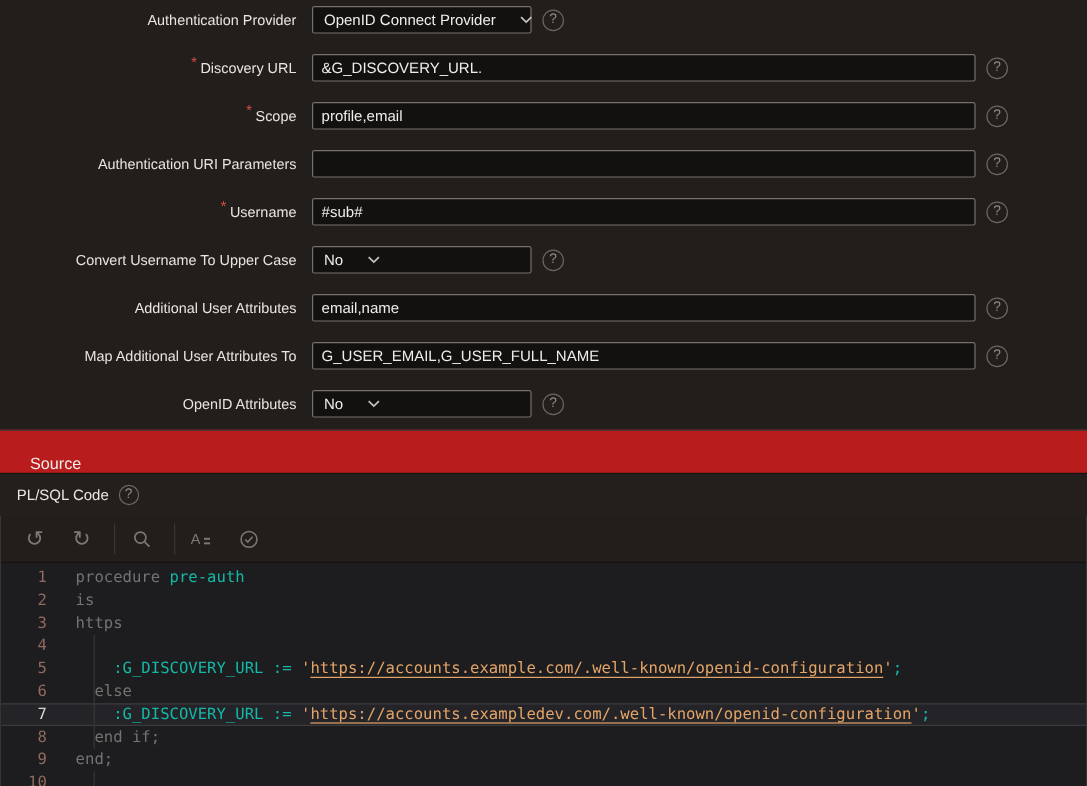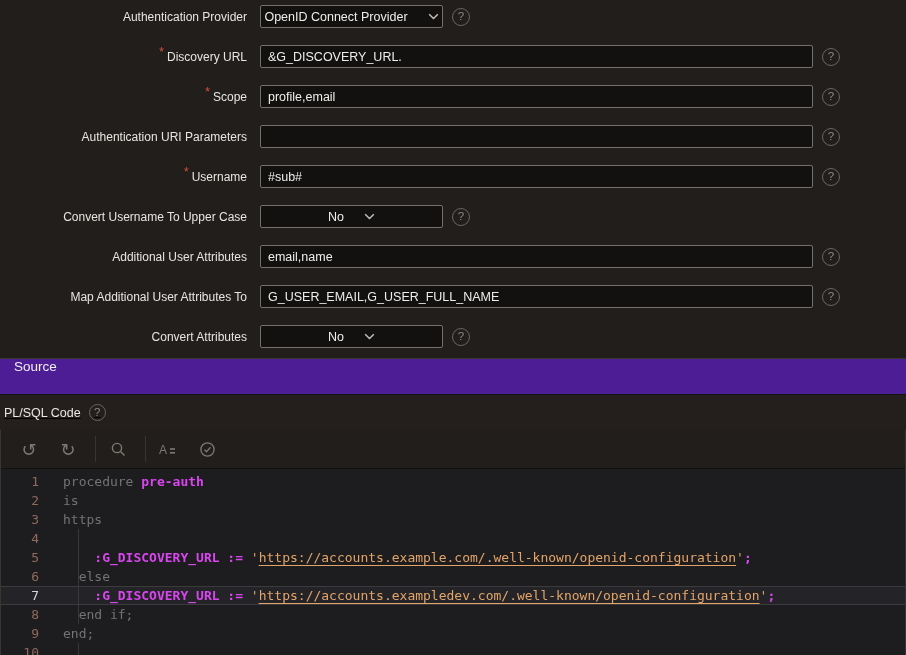--- a/index.html
+++ b/index.html
@@ -13,36 +13,36 @@
   .row-label { width: 247px; text-align: right; font-size: 12px; color: #e7e4e1; flex: none;
                white-space: nowrap; }
   .req { color: #dd4f44; font-size: 12px; display: inline-block; position: relative; top: -5px;
          margin-right: 3px; }
   .text-input { width: 553px; height: 23px; margin-left: 13px; background: #131110;
                 border: 1px solid #74706c; border-radius: 2px; color: #efedea;
                 font-size: 12.5px; font-family: "Liberation Sans", sans-serif; padding: 0 7px;
                 outline: none; flex: none; }
   .select { width: 183px; height: 23px; margin-left: 13px; background: #131110;
             border: 1px solid #74706c; border-radius: 2px; color: #efedea; font-size: 12.5px;
-            display: flex; align-items: center; justify-content: center;
+            display: flex; align-items: center; justify-content: flex-start;
             padding: 0 9px; cursor: default; flex: none; gap: 14px; }
   .select-value { white-space: nowrap; }
   .chev { flex: none; margin-left: 6px; }
   .help { width: 18px; height: 18px; border: 1.5px solid #696561; border-radius: 50%;
           color: #8d8a86; font-size: 11.5px; display: flex; align-items: center;
           justify-content: center; margin-left: 9px; flex: none; line-height: 1; }
 
   
-  .source-bar { height: 37px; background: #4c1d95; border-top: 1px solid #3a3632;
-                border-bottom: 1px solid #15120f; display: flex; align-items: flex-start;
-                padding-left: 14px; }
+  .source-bar { height: 37px; background: #b91c1c; border-top: 1px solid #3a3632;
+                border-bottom: 1px solid #15120f; display: flex; align-items: flex-end;
+                padding-left: 25px; }
   .source-title { font-size: 13.5px; color: #f1efec; }
 
   .plsql-row { height: 35px; background: #241f1d; display: flex; align-items: center;
-               padding-left: 4px; text-decoration: underline; }
+               padding-left: 14px; }
   .plsql-label { font-size: 12.5px; color: #e9e6e3; margin-right: 8px; }
 
   
   .editor-frame { border-left: 1px solid #3a3531; border-right: 1px solid #3a3531;
                   height: 225px; }
   .toolbar { height: 39px; background: #221e1c; border-bottom: 1px solid #121010;
              display: flex; align-items: center; padding-left: 16px; }
   .tb-btn { width: 24px; height: 24px; margin-right: 15px; display: flex; align-items: center;
             justify-content: center; background: transparent; border: none; cursor: pointer;
             color: #7c7975; font-size: 18px; font-family: "DejaVu Sans", sans-serif; padding: 0; }
@@ -53,21 +53,21 @@
   .code-line { display: flex; height: 19px; line-height: 19px; position: relative;
                white-space: pre; }
   .code-line.current { background: #242428;
                        box-shadow: inset 0 1px 0 #3b3b3e, inset 0 -1px 0 #3b3b3e; }
   .gutter { width: 38px; flex: none; text-align: right; color: #916a5f; }
   .code-line.current .gutter { color: #d8d5d2; }
   .line-content { padding-left: 24px; }
   .indent-guide { position: absolute; left: 77px; top: 0; bottom: 0; width: 1px;
                   background: #3a3734; }
   .c-kw { color: #737373; }
-  .c-pl { color: #d946ef; font-weight: bold; }
+  .c-pl { color: #14b8a6; }
   .c-str { color: #e3a468; }
   .c-strlink { color: #e3a468; text-decoration: underline; text-underline-offset: 3px; }
 </style>
 </head>
 <body>
 
 <div class="page">
 
   <div class="form-section" id="form-rows">
       <div class="form-row">
@@ -114,21 +114,21 @@
         <div class="row-label"><span>Additional User Attributes</span></div>
         <input class="text-input" type="text" value="email,name" style="">
         <span class="help">?</span>
       </div>
       <div class="form-row">
         <div class="row-label"><span>Map Additional User Attributes To</span></div>
         <input class="text-input" type="text" value="G_USER_EMAIL,G_USER_FULL_NAME" style="">
         <span class="help">?</span>
       </div>
       <div class="form-row">
-        <div class="row-label"><span>Convert Attributes</span></div>
+        <div class="row-label"><span>OpenID Attributes</span></div>
         <div class="select">
           <span class="select-value">No</span>
           <svg class="chev" width="11" height="7" viewBox="0 0 11 7">
             <polyline points="1.2,1.2 5.5,5.4 9.8,1.2" fill="none" stroke="#c6c3bf" stroke-width="1.4"></polyline>
           </svg>
         </div>
         <span class="help">?</span>
       </div>
     </div>
 

